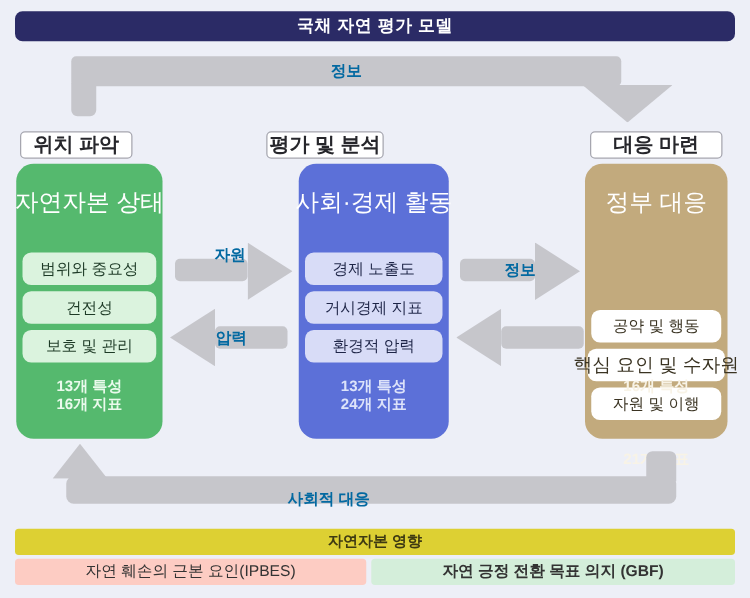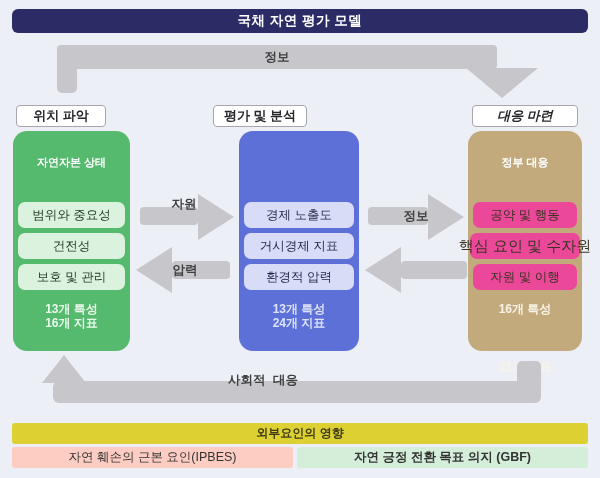--- a/index.html
+++ b/index.html
@@ -22,53 +22,53 @@
   }
 
   
   .gray{background:#c6c6cb;}
   .band{border-radius:4px;}
   .head-right{clip-path:polygon(0% 0%,100% 50%,0% 100%);}
   .head-left{clip-path:polygon(100% 0%,0% 50%,100% 100%);}
   .head-down{clip-path:polygon(0% 0%,100% 0%,50% 100%);}
   .head-up{clip-path:polygon(50% 0%,0% 100%,100% 100%);}
   .arrow-label{
-    font-size:12.5px;font-weight:600;color:#404040;z-index:5;text-align:right;
+    font-size:12.5px;font-weight:600;color:#0369a1;z-index:5;text-align:right;
   }
 
   
   .stage{
     top:105px;height:22px;background:#ffffff;
     border:1.5px solid #a6a6af;border-radius:4px;
-    font-size:13px;font-weight:bold;color:#26262b;
+    font-size:16px;font-weight:bold;color:#26262b;
   }
 
   
   .col{top:131px;height:220px;border-radius:14px;}
   .col-title{
     left:0;right:0;top:21px;height:20px;
-    color:#ffffff;font-size:11px;font-weight:bold;white-space:nowrap;
+    color:#ffffff;font-size:19px;font-weight:normal;white-space:nowrap;
   }
   .item{
     height:26px;border-radius:7px;
     font-size:12.5px;font-weight:normal;white-space:nowrap;
   }
   .row1{top:71px;} .row2{top:102px;} .row3{top:133px;}
   .stats{
     left:0;right:0;top:172px;
     font-size:12px;line-height:13.5px;font-weight:600;
   }
   .col-green{left:13px;width:117px;background:#55b96e;}
   .col-green .item{left:5px;right:5px;background:#dbf3de;color:#1d3a26;}
   .col-green .stats{color:#eafaec;}
   .col-blue{left:239px;width:120px;background:#5c70d8;}
   .col-blue .item{left:5px;right:5px;background:#d8dcf7;color:#1e2547;}
   .col-blue .stats{color:#dde3fa;}
   .col-tan{left:468px;width:114px;background:#c2aa7d;}
-  .col-tan .item{left:5px;right:5px;background:#ec4899;color:#3a3322;}
+  .col-tan .item{left:5px;right:5px;background:#ffffff;color:#3a3322;margin-top:46px;}
   .col-tan .item-wide{left:2px;right:2px;font-size:15px;}
   .col-tan .stats{color:#f8f3e6;}
 
   
   .yellow-bar{
     left:12px;top:423px;width:576px;height:21px;
     background:#ddd033;border-radius:3px;
     font-size:12px;font-weight:bold;color:#3e3a12;
   }
   .pink-box{
@@ -95,36 +95,37 @@
   <div class="abs gray" style="left:57px;top:66px;width:20px;height:27px;border-radius:0 0 5px 5px;"></div>
   <div class="abs gray head-down" style="left:466px;top:68px;width:72px;height:30px;"></div>
   <div class="abs center arrow-label" style="left:57px;top:45px;width:440px;height:24px;">정보</div>
 
   <div class="abs center stage" style="left:16px;width:90px;">
     <span>위치 파악</span>
   </div>
   <div class="abs center stage" style="left:213px;width:94px;">
     <span>평가 및 분석</span>
   </div>
-  <div class="abs center stage" style="left:472px;width:106px;font-style:italic;">
+  <div class="abs center stage" style="left:472px;width:106px;">
     <span>대응 마련</span>
   </div>
 
   <div class="abs col col-green">
     <div class="abs center col-title">자연자본 상태</div>
     <div class="abs center item row1">범위와 중요성</div>
     <div class="abs center item row2">건전성</div>
     <div class="abs center item row3">보호 및 관리</div>
     <div class="abs center stats" style="flex-direction:column;">
       <div>13개 특성</div>
       <div>16개 지표</div>
     </div>
   </div>
 
   <div class="abs col col-blue">
+    <div class="abs center col-title">사회·경제 활동</div>
     <div class="abs center item row1">경제 노출도</div>
     <div class="abs center item row2">거시경제 지표</div>
     <div class="abs center item row3">환경적 압력</div>
     <div class="abs center stats" style="flex-direction:column;">
       <div>13개 특성</div>
       <div>24개 지표</div>
     </div>
   </div>
 
   <div class="abs col col-tan">
@@ -149,24 +150,24 @@
   <div class="abs gray band" style="left:368px;top:207px;width:60px;height:18px;"></div>
   <div class="abs gray head-right" style="left:428px;top:194px;width:36px;height:46px;"></div>
   <div class="abs center arrow-label" style="left:368px;top:207px;width:96px;height:18px;">정보</div>
 
   <div class="abs gray head-left" style="left:365px;top:247px;width:36px;height:46px;"></div>
   <div class="abs gray band" style="left:401px;top:261px;width:66px;height:18px;"></div>
 
   <div class="abs gray" style="left:517px;top:361px;width:24px;height:24px;border-radius:5px 5px 0 0;"></div>
   <div class="abs gray" style="left:53px;top:381px;width:488px;height:22px;border-radius:6px;"></div>
   <div class="abs gray head-up" style="left:42px;top:355px;width:44px;height:28px;"></div>
-  <div class="abs center arrow-label" style="left:53px;top:362px;width:420px;height:36px;font-family:Liberation Mono, monospace;">사회적 대응</div>
+  <div class="abs center arrow-label" style="left:53px;top:381px;width:420px;height:36px;">사회적 대응</div>
 
   <div class="abs center yellow-bar">
-    <span>외부요인의 영향</span>
+    <span>자연자본 영향</span>
   </div>
   <div class="abs center pink-box">
     <span>자연 훼손의 근본 요인(IPBES)</span>
   </div>
   <div class="abs center mint-box">
     <span>자연 긍정 전환 목표 의지 (GBF)</span>
   </div>
 
 </div>
 

